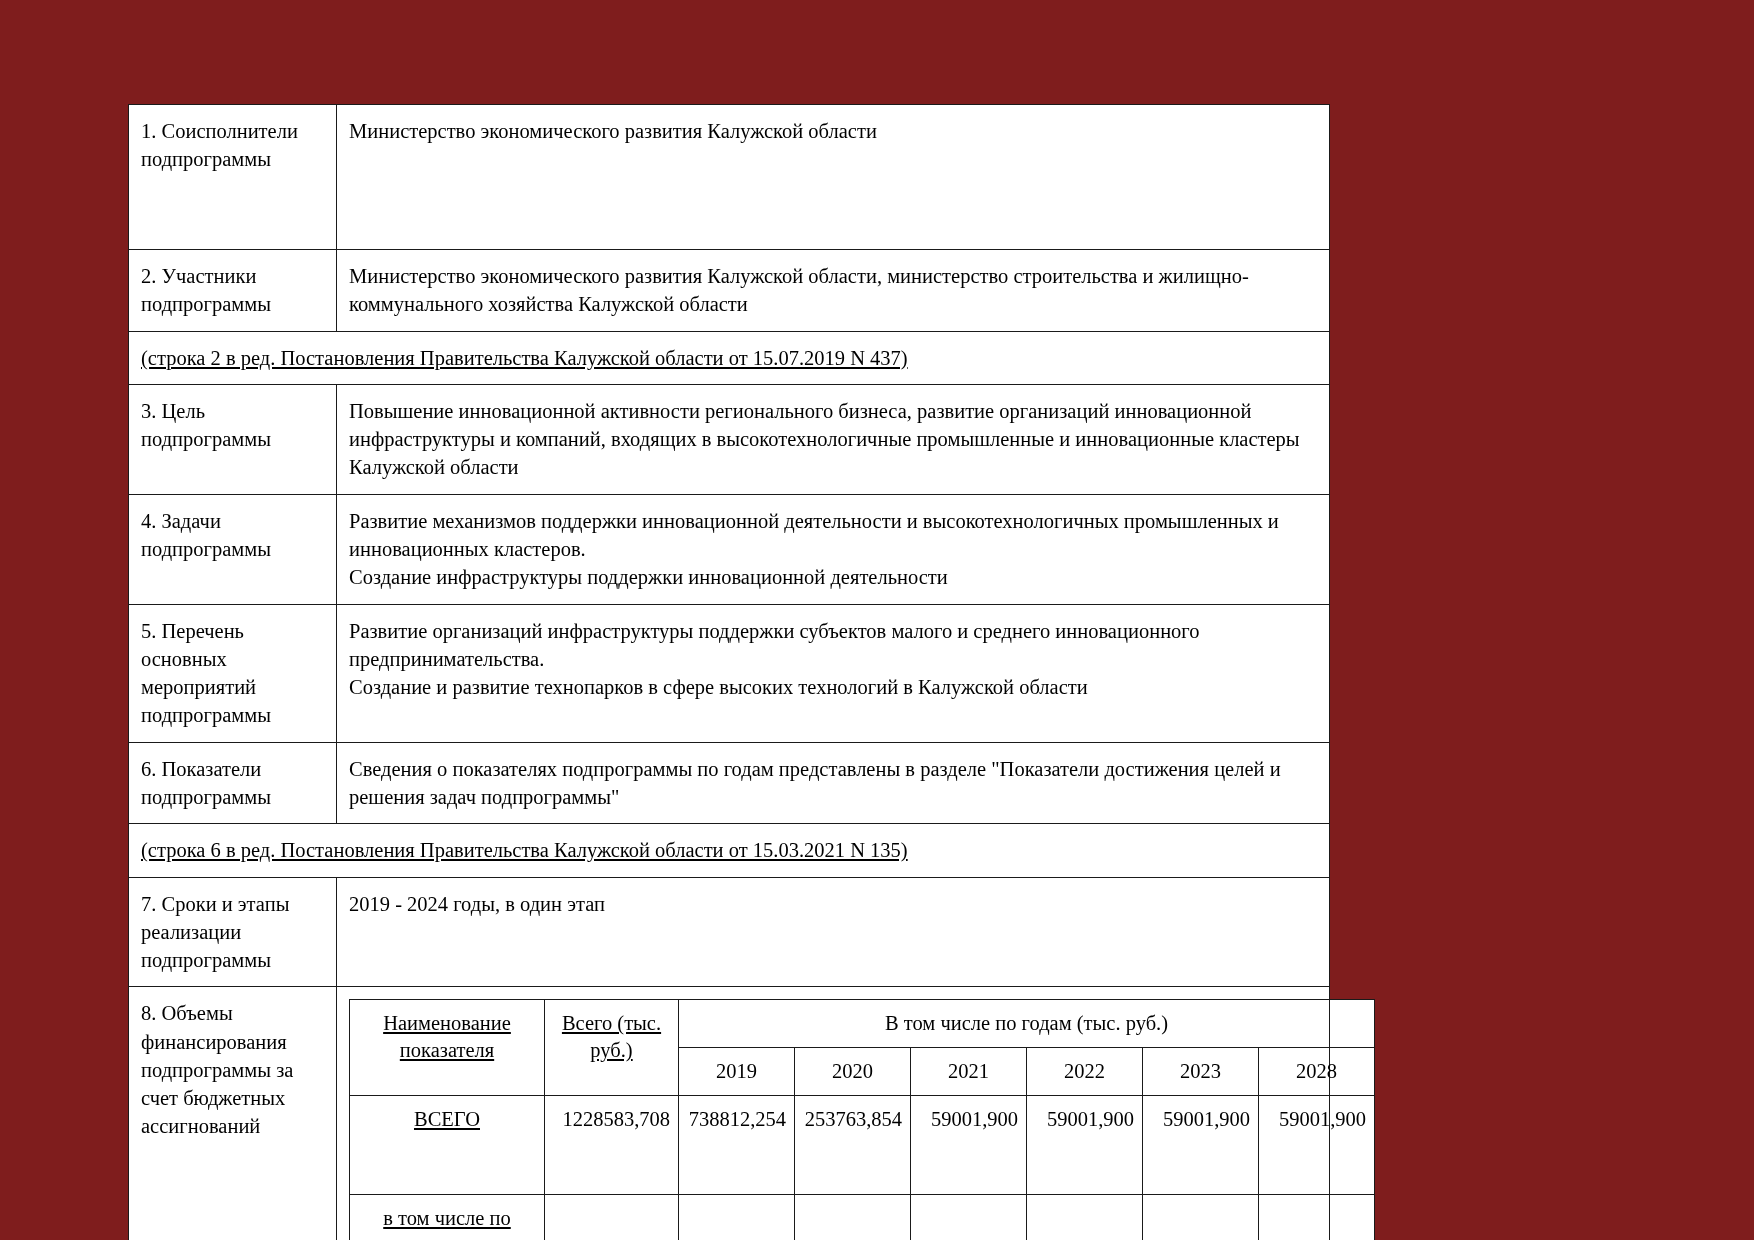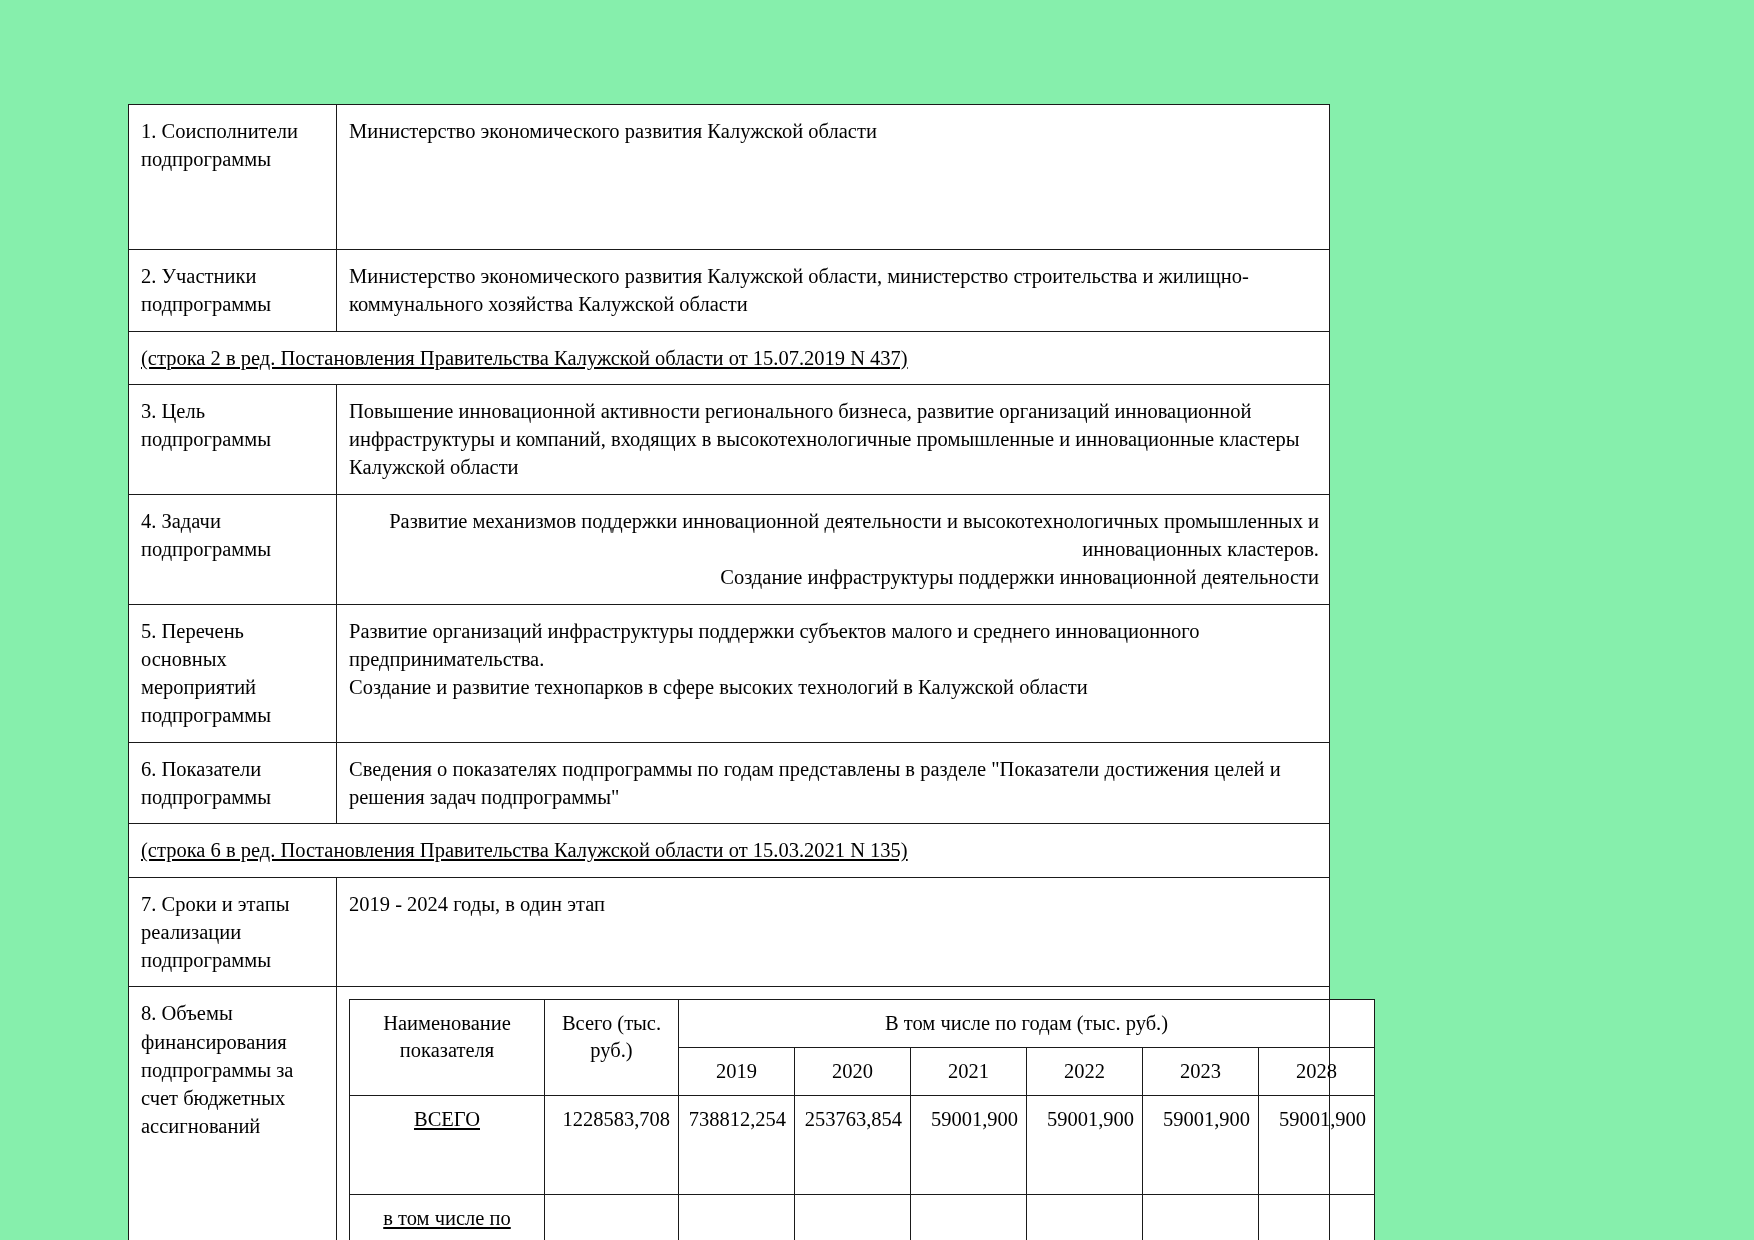--- a/index.html
+++ b/index.html
@@ -13,21 +13,21 @@
     height: 1240px;
     font-family: "Liberation Serif", "DejaVu Serif", serif;
     color: #000000;
     overflow: hidden;
   }
 
   .page {
     position: relative;
     width: 1754px;
     height: 1240px;
-    background: #86efac;
+    background: #7f1d1d;
     box-sizing: border-box;
     padding: 104px 0 0 128px;
   }
 
   table.passport {
     border-collapse: collapse;
     table-layout: fixed;
     width: 1202px;
     font-size: 20.5px;
     line-height: 1.38;
@@ -87,20 +87,21 @@
     padding: 10px 8px;
   }
 
   .fin-name  { width: 195px; }
   .fin-total { width: 134px; }
   .fin-year  { width: 116px; }
 
   th.head-name,
   th.head-total {
     vertical-align: top;
+    text-decoration: underline;
   }
   th.head-years {
     vertical-align: top;
   }
   th.head-year {
     padding: 12px 4px 14px;
     margin-left: 39px;
   }
 
   td.num {
@@ -147,21 +148,21 @@
         <td class="note" colspan="2">(строка 2 в ред. Постановления Правительства Калужской области от 15.07.2019 N 437)</td>
       </tr>
 
       <tr>
         <td class="label">3. Цель подпрограммы</td>
         <td class="value">Повышение инновационной активности регионального бизнеса, развитие организаций инновационной инфраструктуры и компаний, входящих в высокотехнологичные промышленные и инновационные кластеры Калужской области</td>
       </tr>
 
       <tr>
         <td class="label">4. Задачи подпрограммы</td>
-        <td class="value" style="white-space: pre-line; text-align: right;">Развитие механизмов поддержки инновационной деятельности и высокотехнологичных промышленных и инновационных кластеров.
+        <td class="value" style="white-space: pre-line;">Развитие механизмов поддержки инновационной деятельности и высокотехнологичных промышленных и инновационных кластеров.
 Создание инфраструктуры поддержки инновационной деятельности</td>
       </tr>
 
       <tr>
         <td class="label">5. Перечень основных мероприятий подпрограммы</td>
         <td class="value" style="white-space: pre-line;">Развитие организаций инфраструктуры поддержки субъектов малого и среднего инновационного предпринимательства.
 Создание и развитие технопарков в сфере высоких технологий в Калужской области</td>
       </tr>
 
       <tr>

